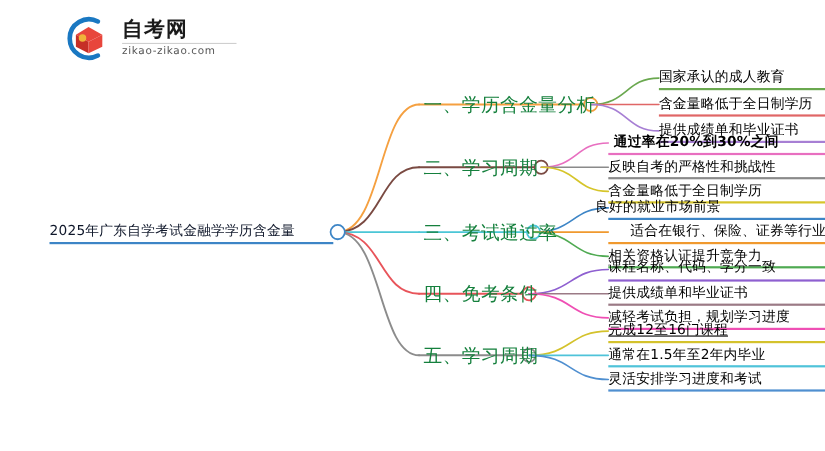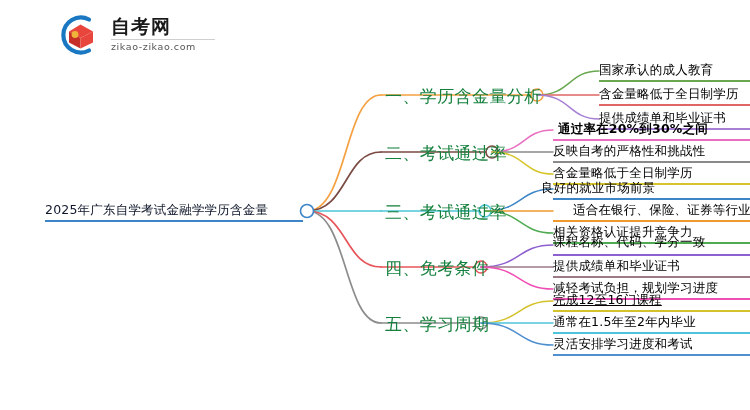--- a/index.html
+++ b/index.html
@@ -148,21 +148,21 @@
   <div id="labels">
       <div class="node-label root-label" style="left: 16px; top: 204px;">2025年广东自学考试金融学学历含金量</div>
       <div style="position: absolute; left: 16px; top: 220px; width: 258px; height: 1.6px; background: rgb(61, 133, 198);"></div>
       <div class="node-label branch-label" style="left: 356px; top: 88px;">一、学历含金量分析</div>
       <div class="node-label leaf-label" style="left: 570px; top: 64px;">国家承认的成人教育</div>
       <div style="position: absolute; left: 570px; top: 80px; width: 175px; height: 1.6px; background: rgb(106, 168, 79);"></div>
       <div class="node-label leaf-label" style="left: 570px; top: 88px;">含金量略低于全日制学历</div>
       <div style="position: absolute; left: 570px; top: 104px; width: 175px; height: 1.6px; background: rgb(224, 102, 102);"></div>
       <div class="node-label leaf-label" style="left: 570px; top: 112px;">提供成绩单和毕业证书</div>
       <div style="position: absolute; left: 570px; top: 128px; width: 175px; height: 1.6px; background: rgb(167, 127, 212);"></div>
-      <div class="node-label branch-label" style="left: 356px; top: 145px;">二、考试通过率</div>
+      <div class="node-label branch-label" style="left: 356px; top: 145px;">二、学习周期</div>
       <div class="node-label leaf-label" style="left: 529px; top: 123px; font-weight: bold;">通过率在20%到30%之间</div>
       <div style="position: absolute; left: 524px; top: 139px; width: 221px; height: 1.6px; background: rgb(232, 111, 192);"></div>
       <div class="node-label leaf-label" style="left: 524px; top: 145px;">反映自考的严格性和挑战性</div>
       <div style="position: absolute; left: 524px; top: 161px; width: 221px; height: 1.6px; background: rgb(138, 138, 138);"></div>
       <div class="node-label leaf-label" style="left: 524px; top: 167px;">含金量略低于全日制学历</div>
       <div style="position: absolute; left: 524px; top: 183px; width: 221px; height: 1.6px; background: rgb(214, 197, 42);"></div>
       <div class="node-label branch-label" style="left: 356px; top: 204px;">三、考试通过率</div>
       <div class="node-label leaf-label" style="left: 512px; top: 182px;">良好的就业市场前景</div>
       <div style="position: absolute; left: 524px; top: 198px; width: 221px; height: 1.6px; background: rgb(61, 133, 198);"></div>
       <div class="node-label leaf-label" style="left: 544px; top: 204px; text-align: center;">适合在银行、保险、证券等行业</div>

